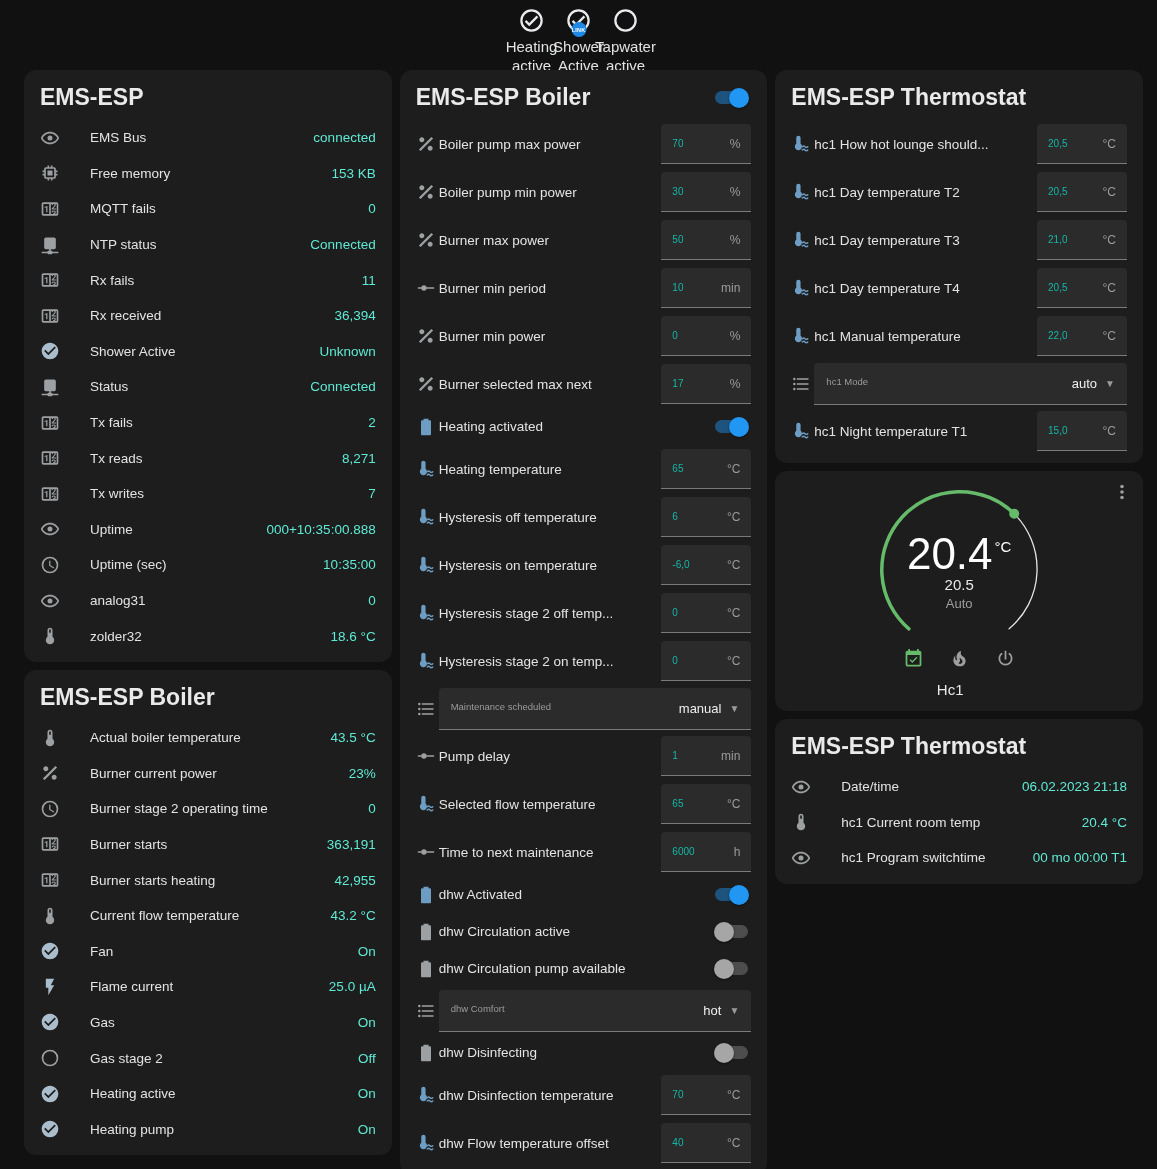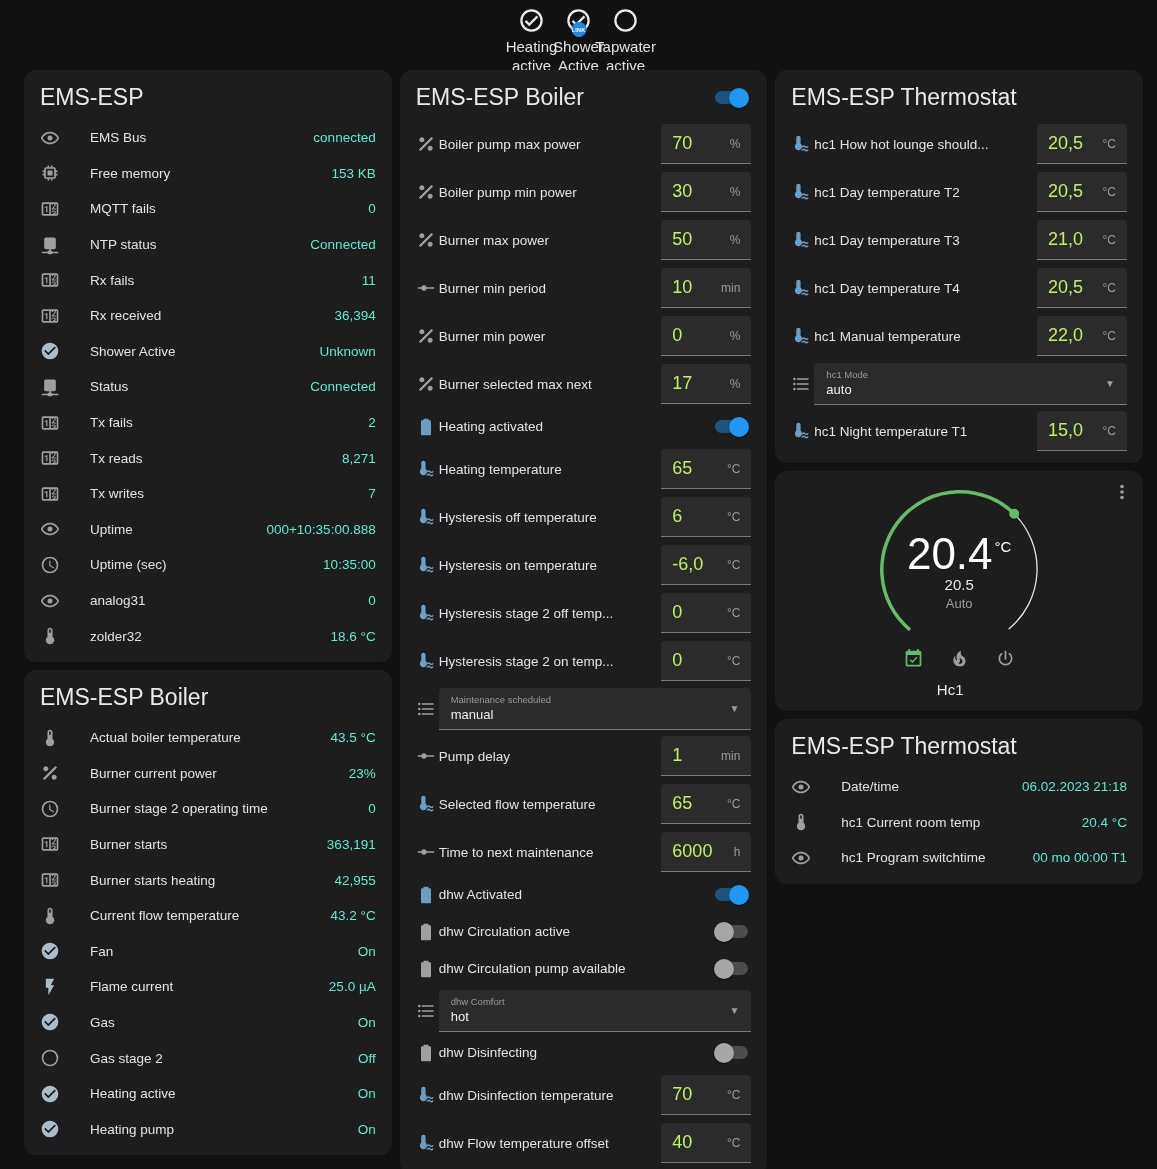--- a/index.html
+++ b/index.html
@@ -15,41 +15,41 @@
   .gbadge{position:absolute;bottom:-3px;left:50%;transform:translateX(-50%);
     background:#1e88e5;color:#fff;font-size:5.5px;font-weight:700;width:15px;height:15px;
     border-radius:50%;display:flex;align-items:center;justify-content:center;letter-spacing:.2px}
   .glabel{font-size:15px;line-height:1.25;text-align:center;color:#dfe1e2}
 
   
   .columns{display:flex;gap:8px;padding:4px 14px 0 24px;align-items:flex-start}
   .column{flex:1;min-width:0;display:flex;flex-direction:column;gap:8px}
   .card{background:#1d1d1d;border-radius:12px;padding-bottom:8px;overflow:hidden}
   .card-head{display:flex;align-items:center;justify-content:space-between;padding:14px 16px 9px}
-  .card-title{font-size:23px;font-weight:400;color:#eaeaea}
+  .card-title{font-size:23px;font-weight:700;color:#eaeaea}
 
   
   .erow{display:flex;align-items:center;height:35.6px;padding:0 16px;gap:30px;cursor:pointer}
   .elabel{flex:1;font-size:13.5px;color:#e3e3e3;white-space:nowrap;overflow:hidden;text-overflow:ellipsis}
   .evalue{font-size:13.5px;color:#5eead4;white-space:nowrap;margin-left:8px}
 
   
   .crow{display:flex;align-items:center;padding:0 16px;gap:3px}
   .crow.kind-number{height:48px}
   .crow.kind-toggle{height:37px}
   .crow.kind-select{height:47px}
   .clabel{flex:1;font-size:13.5px;color:#e3e3e3;white-space:nowrap;overflow:hidden;text-overflow:ellipsis}
   .numbox{width:90px;height:40px;flex:none;background:#2b2b2b;border-radius:4px 4px 0 0;
     border-bottom:1px solid #7a7a7a;display:flex;align-items:center;justify-content:space-between;
     padding:0 11px;cursor:text}
-  .numval{font-size:18px;color:#bef264}
+  .numval{font-size:10px;color:#14b8a6}
   .numunit{font-size:12px;color:#9b9b9b;margin-left:6px}
   .selbox{flex:1;min-width:0;height:42px;background:#2b2b2b;border-radius:4px 4px 0 0;
     border-bottom:1px solid #7a7a7a;display:flex;align-items:center;padding:0 12px;cursor:pointer}
-  .selcol{display:flex;flex-direction:column;justify-content:space-between;gap:2px;flex:1;min-width:0}
+  .selcol{display:flex;justify-content:space-between;gap:2px;flex:1;min-width:0}
   .sellabel{font-size:9.5px;color:#9b9b9b}
   .selvalue{font-size:13px;color:#eee}
   .selcaret{color:#9b9b9b;font-size:10px;margin-left:8px}
 
   
   .tgl{position:relative;width:33px;height:13px;border-radius:7px;background:#4d4d4d;flex:none;cursor:pointer;margin-right:3px}
   .tgl::after{content:"";position:absolute;top:-3.5px;left:-1px;width:20px;height:20px;border-radius:50%;
     background:#a6a6a6;box-shadow:0 1px 2px rgba(0,0,0,.5)}
   .tgl.on{background:rgba(33,150,243,.45)}
   .tgl.on::after{left:14px;background:#2196f3}

